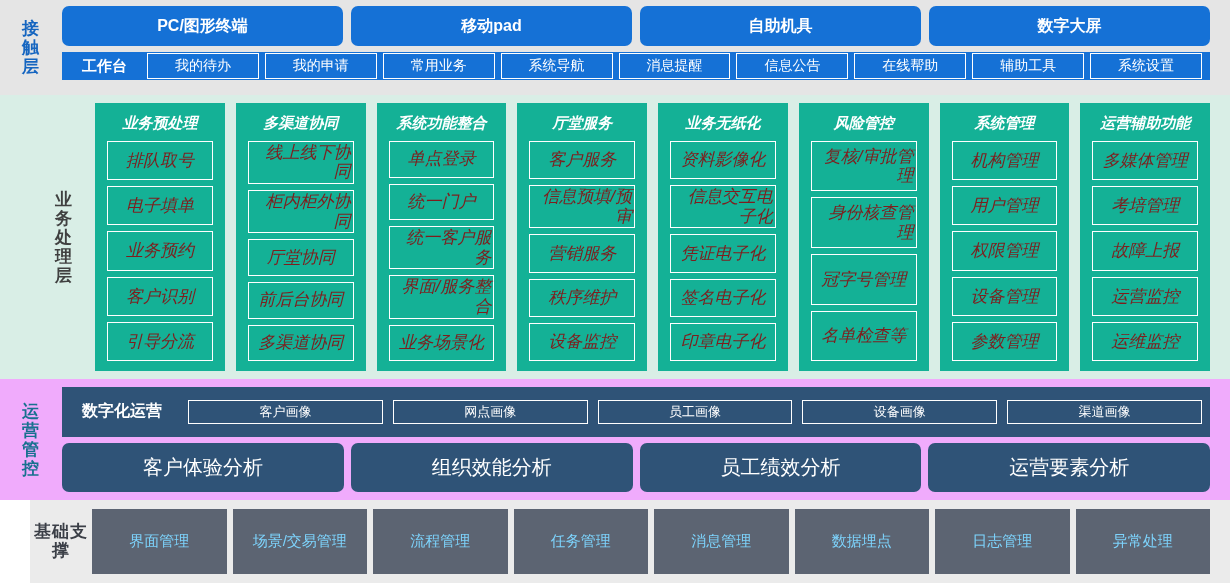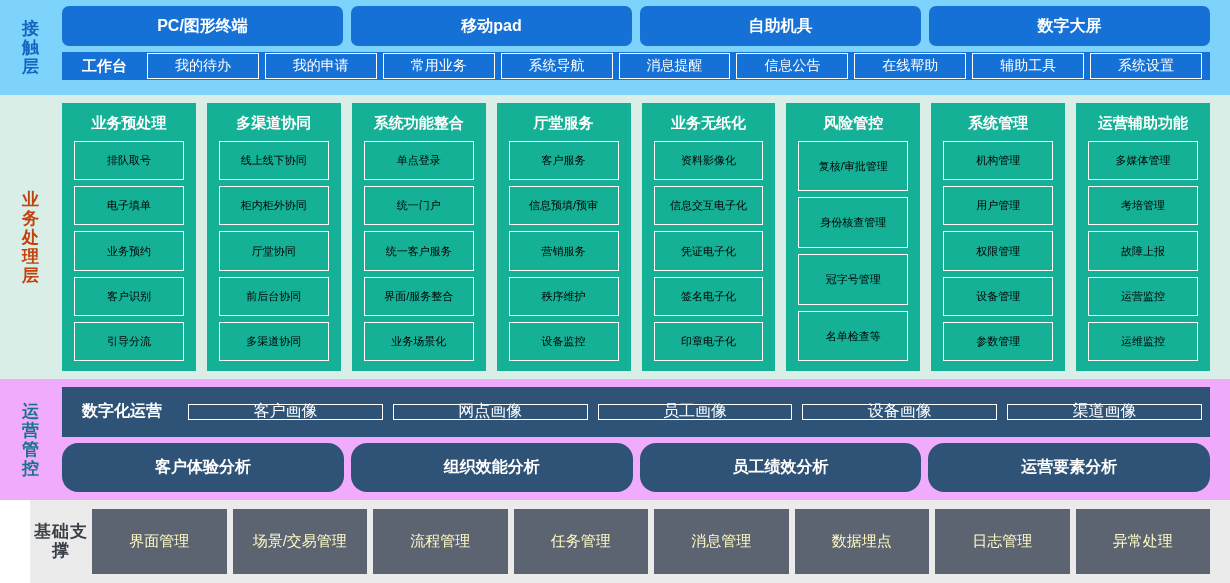--- a/index.html
+++ b/index.html
@@ -58,21 +58,21 @@
   .wlabel {
     width: 56px;
     line-height: 1.15;
     text-align: center;
     word-break: break-all;
     font-size: 17px;
   }
 
   
   .layer-contact {
-    background: #7dd3fc;
+    background: #e5e5e5;
     height: 96px;
     padding: 6px 0 6px 0;
   }
   .layer-contact .band-label { color: #1565c0; }
 
   .contact-body {
     padding-right: 20px;
     gap: 6px;
   }
   .channel-row {
@@ -122,26 +122,27 @@
     box-sizing: border-box;
     white-space: nowrap;
   }
 
   
   .layer-business {
     background: #d9eee6;
     height: 288px;
     padding: 8px 0 8px 0;
   }
-  .layer-business .band-label { color: #c2410c; }
+  .layer-business .band-label { color: #404040; margin-left: 33px; }
 
   .business-body {
     flex-direction: row;
     gap: 11px;
     padding-right: 20px;
+    font-style: italic;
   }
   .biz-col {
     flex: 1 1 0;
     background: #14b196;
     display: flex;
     flex-direction: column;
     align-items: stretch;
     padding: 8px 12px 10px 12px;
     gap: 6px;
     box-sizing: border-box;
@@ -151,26 +152,26 @@
     font-weight: bold;
     font-size: 15px;
     text-align: center;
     height: 24px;
     line-height: 24px;
     white-space: nowrap;
   }
   .biz-item {
     flex: 1 1 0;
     border: 1px solid #ffffff;
-    color: #000000;
-    font-size: 11px;
-    display: flex;
-    align-items: center;
-    justify-content: center;
-    text-align: left;
+    color: #7f1d1d;
+    font-size: 17px;
+    display: flex;
+    align-items: center;
+    justify-content: center;
+    text-align: right;
     line-height: 1.15;
     box-sizing: border-box;
     padding: 1px 2px;
   }
 
   
   .layer-ops {
     background: #f0abfc;
     height: 122px;
     padding: 8px 0 8px 0;
@@ -193,43 +194,43 @@
   }
   .ops-title {
     color: #ffffff;
     font-weight: bold;
     font-size: 16px;
     padding: 0 16px 0 12px;
     white-space: nowrap;
   }
   .ops-portrait {
     flex: 1 1 0;
-    height: 16px;
+    height: 24px;
     border: 1px solid #ffffff;
     color: #ffffff;
-    font-size: 16px;
+    font-size: 13px;
     display: flex;
     align-items: center;
     justify-content: center;
     box-sizing: border-box;
     white-space: nowrap;
   }
   .ops-row-bottom {
     flex: 1 1 0;
     display: flex;
     flex-direction: row;
     gap: 7px;
   }
   .ops-analysis {
     flex: 1 1 0;
     background: #2f5377;
     color: #ffffff;
-    font-weight: bold;
-    font-size: 16px;
-    border-radius: 16px;
+    font-weight: normal;
+    font-size: 20px;
+    border-radius: 7px;
     display: flex;
     align-items: center;
     justify-content: center;
     box-sizing: border-box;
     white-space: nowrap;
   }
 
   
   .layer-base {
     background: #ebebeb;
@@ -240,21 +241,21 @@
   .layer-base .band-label { color: #3b3f47; }
 
   .base-body {
     flex-direction: row;
     gap: 6px;
     padding-right: 20px;
   }
   .base-item {
     flex: 1 1 0;
     background: #5c6472;
-    color: #fef9c3;
+    color: #7dd3fc;
     font-size: 15px;
     display: flex;
     align-items: center;
     justify-content: center;
     box-sizing: border-box;
     white-space: nowrap;
   }
 </style>
 </head>
 <body>

